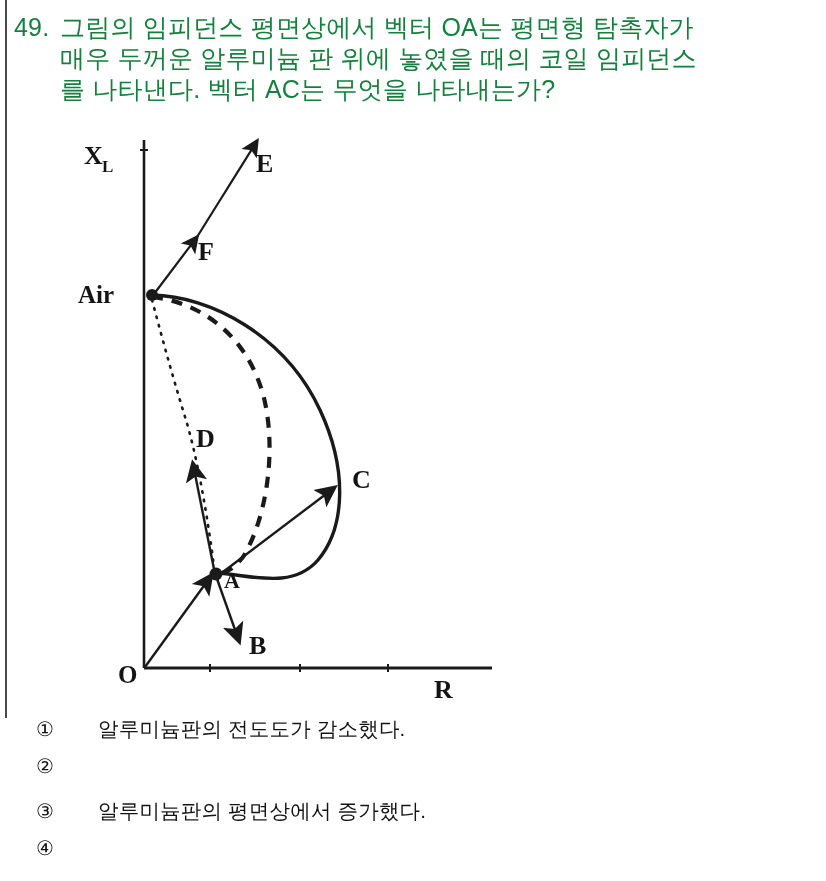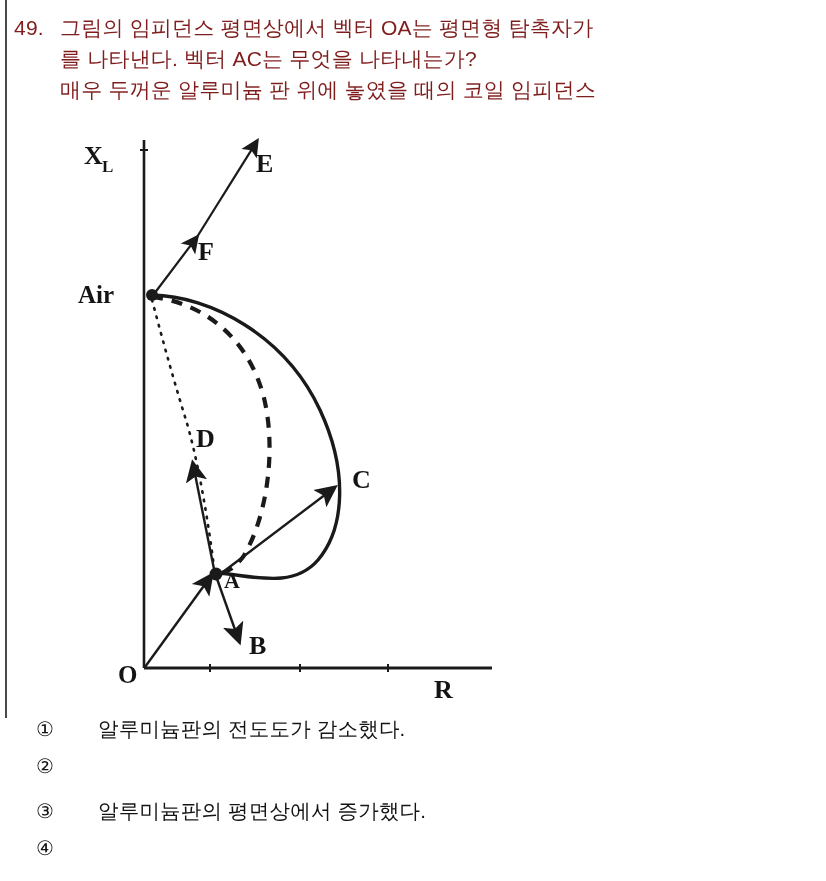--- a/index.html
+++ b/index.html
@@ -28,25 +28,25 @@
   }
 
   
   #question {
     position: absolute;
     left: 14px;
     top: 12px;
     width: 790px;
   }
   .q-line {
-    font-size: 21px;
+    font-size: 25px;
     line-height: 31px;
     letter-spacing: 0.2px;
     white-space: pre;
-    color: #7f1d1d;
+    color: #15803d;
   }
   .q-num {
     display: inline-block;
     width: 46px;
   }
   .q-indent {
     display: inline-block;
     width: 46px;
   }
 
@@ -88,22 +88,22 @@
     margin-left: 32px;
   }
 </style>
 </head>
 <body>
 
 <div id="page-rule"></div>
 
 <div id="question">
   <div class="q-line"><span class="q-num">49.</span><span>그림의 임피던스 평면상에서 벡터 OA는 평면형 탐촉자가</span></div>
+  <div class="q-line"><span class="q-indent"></span><span>매우 두꺼운 알루미늄 판 위에 놓였을 때의 코일 임피던스</span></div>
   <div class="q-line"><span class="q-indent"></span><span>를 나타낸다. 벡터 AC는 무엇을 나타내는가?</span></div>
-  <div class="q-line"><span class="q-indent"></span><span>매우 두꺼운 알루미늄 판 위에 놓였을 때의 코일 임피던스</span></div>
 </div>
 
 <div id="figure">
   <svg width="560" height="590" viewBox="0 0 560 590" xmlns="http://www.w3.org/2000/svg">
     <defs>
       <marker id="ah" markerWidth="9" markerHeight="9" refX="6.8" refY="4.5" orient="auto" markerUnits="strokeWidth">
         <path d="M0,0.4 L8.4,4.5 L0,8.6 L1.9,4.5 Z" fill="#1a1a1a"></path>
       </marker>
       <marker id="ahbig" markerWidth="10" markerHeight="10" refX="7.4" refY="5" orient="auto" markerUnits="strokeWidth">
         <path d="M0,0.5 L9.4,5 L0,9.5 L2.1,5 Z" fill="#1a1a1a"></path>

